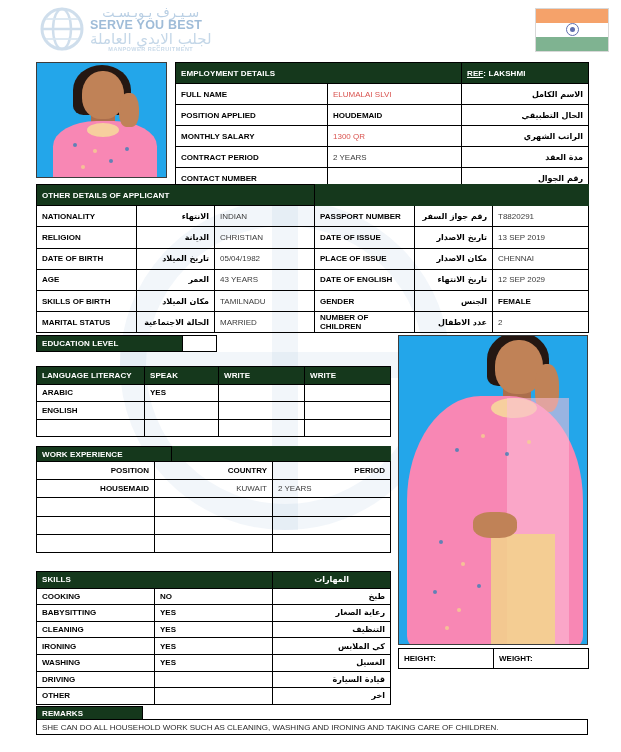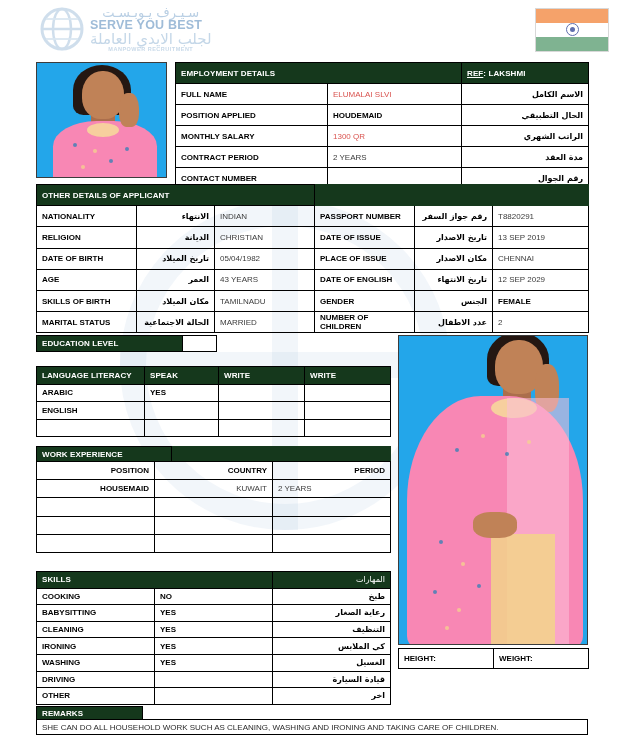--- a/index.html
+++ b/index.html
@@ -150,21 +150,21 @@
   .lbl { font-weight: bold; font-size: 8px; color: #000; }
   .val { font-size: 8px; color: #3b3b3b; }
   .val-b { font-size: 8px; color: #000; font-weight: bold; }
   .val-red { font-size: 8px; color: #d9534f; }
   .ar {
     font-family: "DejaVu Sans", sans-serif; font-size: 8px;
     text-align: right; direction: rtl; color: #000; font-weight: bold;
   }
   .ar-hdr {
     font-family: "DejaVu Sans", sans-serif; font-size: 8px;
-    text-align: right; direction: rtl; color: #ffffff; font-weight: normal;
+    text-align: center; direction: rtl; color: #ffffff; font-weight: bold;
   }
   .ctr { text-align: right; }
   u.refu { text-decoration: underline; }
 
   
   .t-employment { position: absolute; left: 175px; top: 62px; width: 413px; }
   .t-employment td { height: 21px; }
 
   .t-other { position: absolute; left: 36px; top: 184px; width: 552px; }
   .t-other td { height: 21.2px; }

